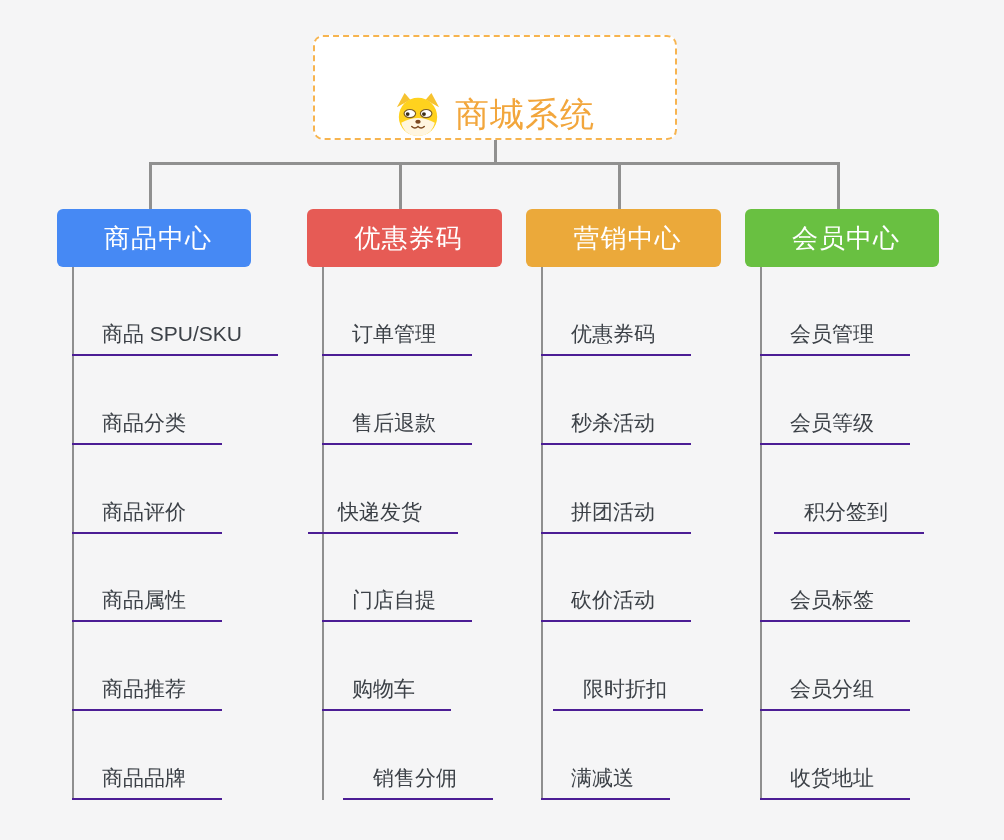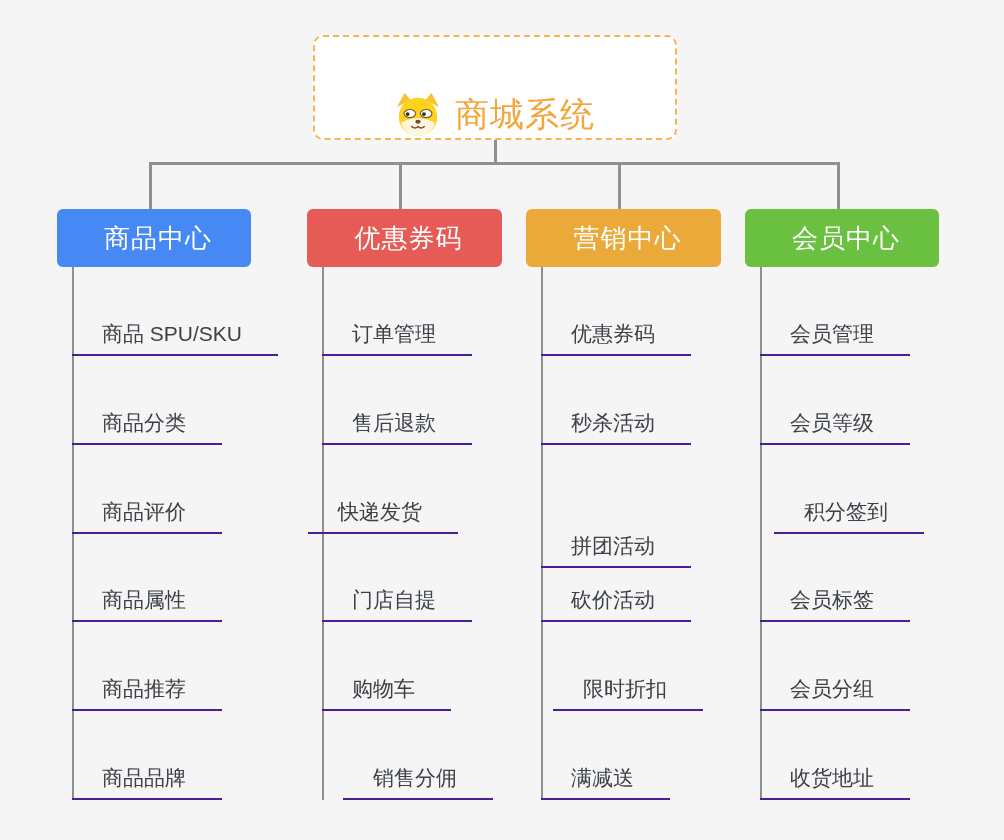--- a/index.html
+++ b/index.html
@@ -114,21 +114,21 @@
       <div class="child-topic" style="left: 322px; top: 586px;">门店自提</div>
       <div class="child-topic" style="left: 322px; top: 675px;">购物车</div>
       <div class="child-topic" style="left: 322px; top: 764px; margin-left: 21px;">销售分佣</div>
       <div class="line" style="left: 618px; top: 165px; width: 3px; height: 44px;"></div>
       <div class="branch-box" style="left: 526px; width: 187px; background: rgb(235, 169, 58);">
         <span class="branch-label">营销中心</span>
       </div>
       <div class="line thin" style="left: 541px; top: 267px; width: 2px; height: 533px;"></div>
       <div class="child-topic" style="left: 541px; top: 320px;">优惠券码</div>
       <div class="child-topic" style="left: 541px; top: 409px;">秒杀活动</div>
-      <div class="child-topic" style="left: 541px; top: 498px; margin-top: 34px;">拼团活动</div>
+      <div class="child-topic" style="left: 541px; top: 498px;">拼团活动</div>
       <div class="child-topic" style="left: 541px; top: 586px;">砍价活动</div>
       <div class="child-topic" style="left: 541px; top: 675px; margin-left: 12px;">限时折扣</div>
       <div class="child-topic" style="left: 541px; top: 764px;">满减送</div>
       <div class="line" style="left: 836.5px; top: 165px; width: 3px; height: 44px;"></div>
       <div class="branch-box" style="left: 745px; width: 186px; background: rgb(105, 192, 65); font-family: Liberation Mono, monospace;">
         <span class="branch-label">会员中心</span>
       </div>
       <div class="line thin" style="left: 760px; top: 267px; width: 2px; height: 533px;"></div>
       <div class="child-topic" style="left: 760px; top: 320px;">会员管理</div>
       <div class="child-topic" style="left: 760px; top: 409px;">会员等级</div>

